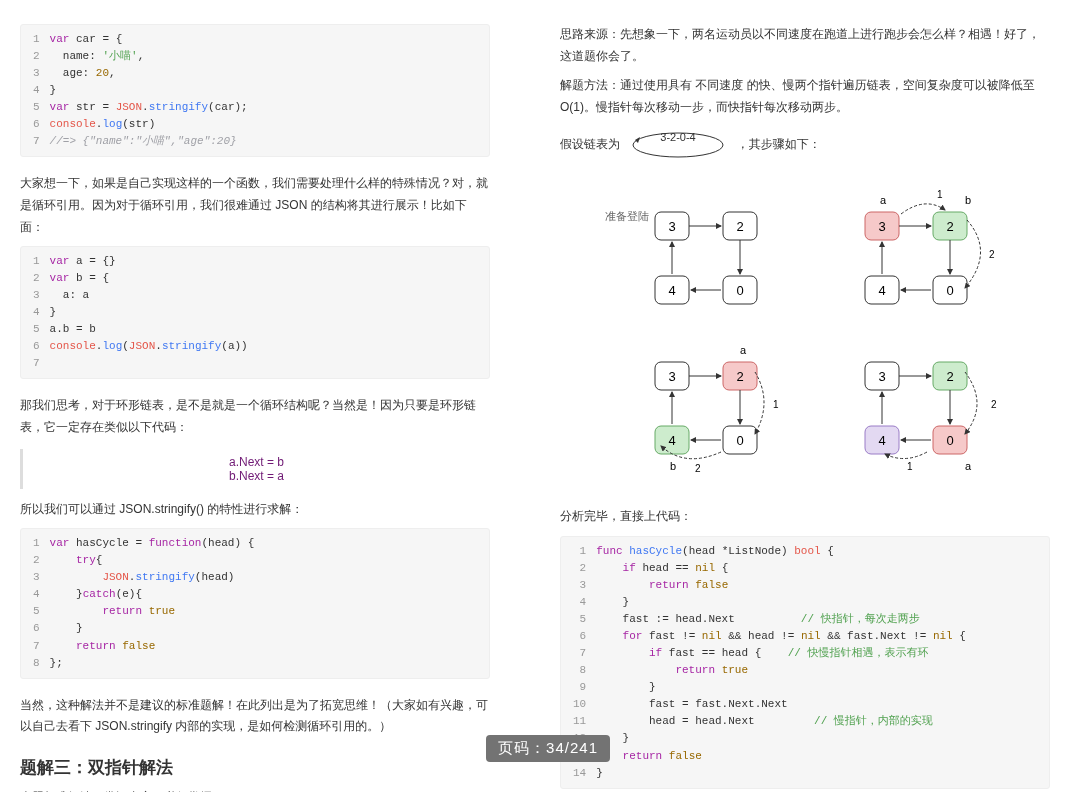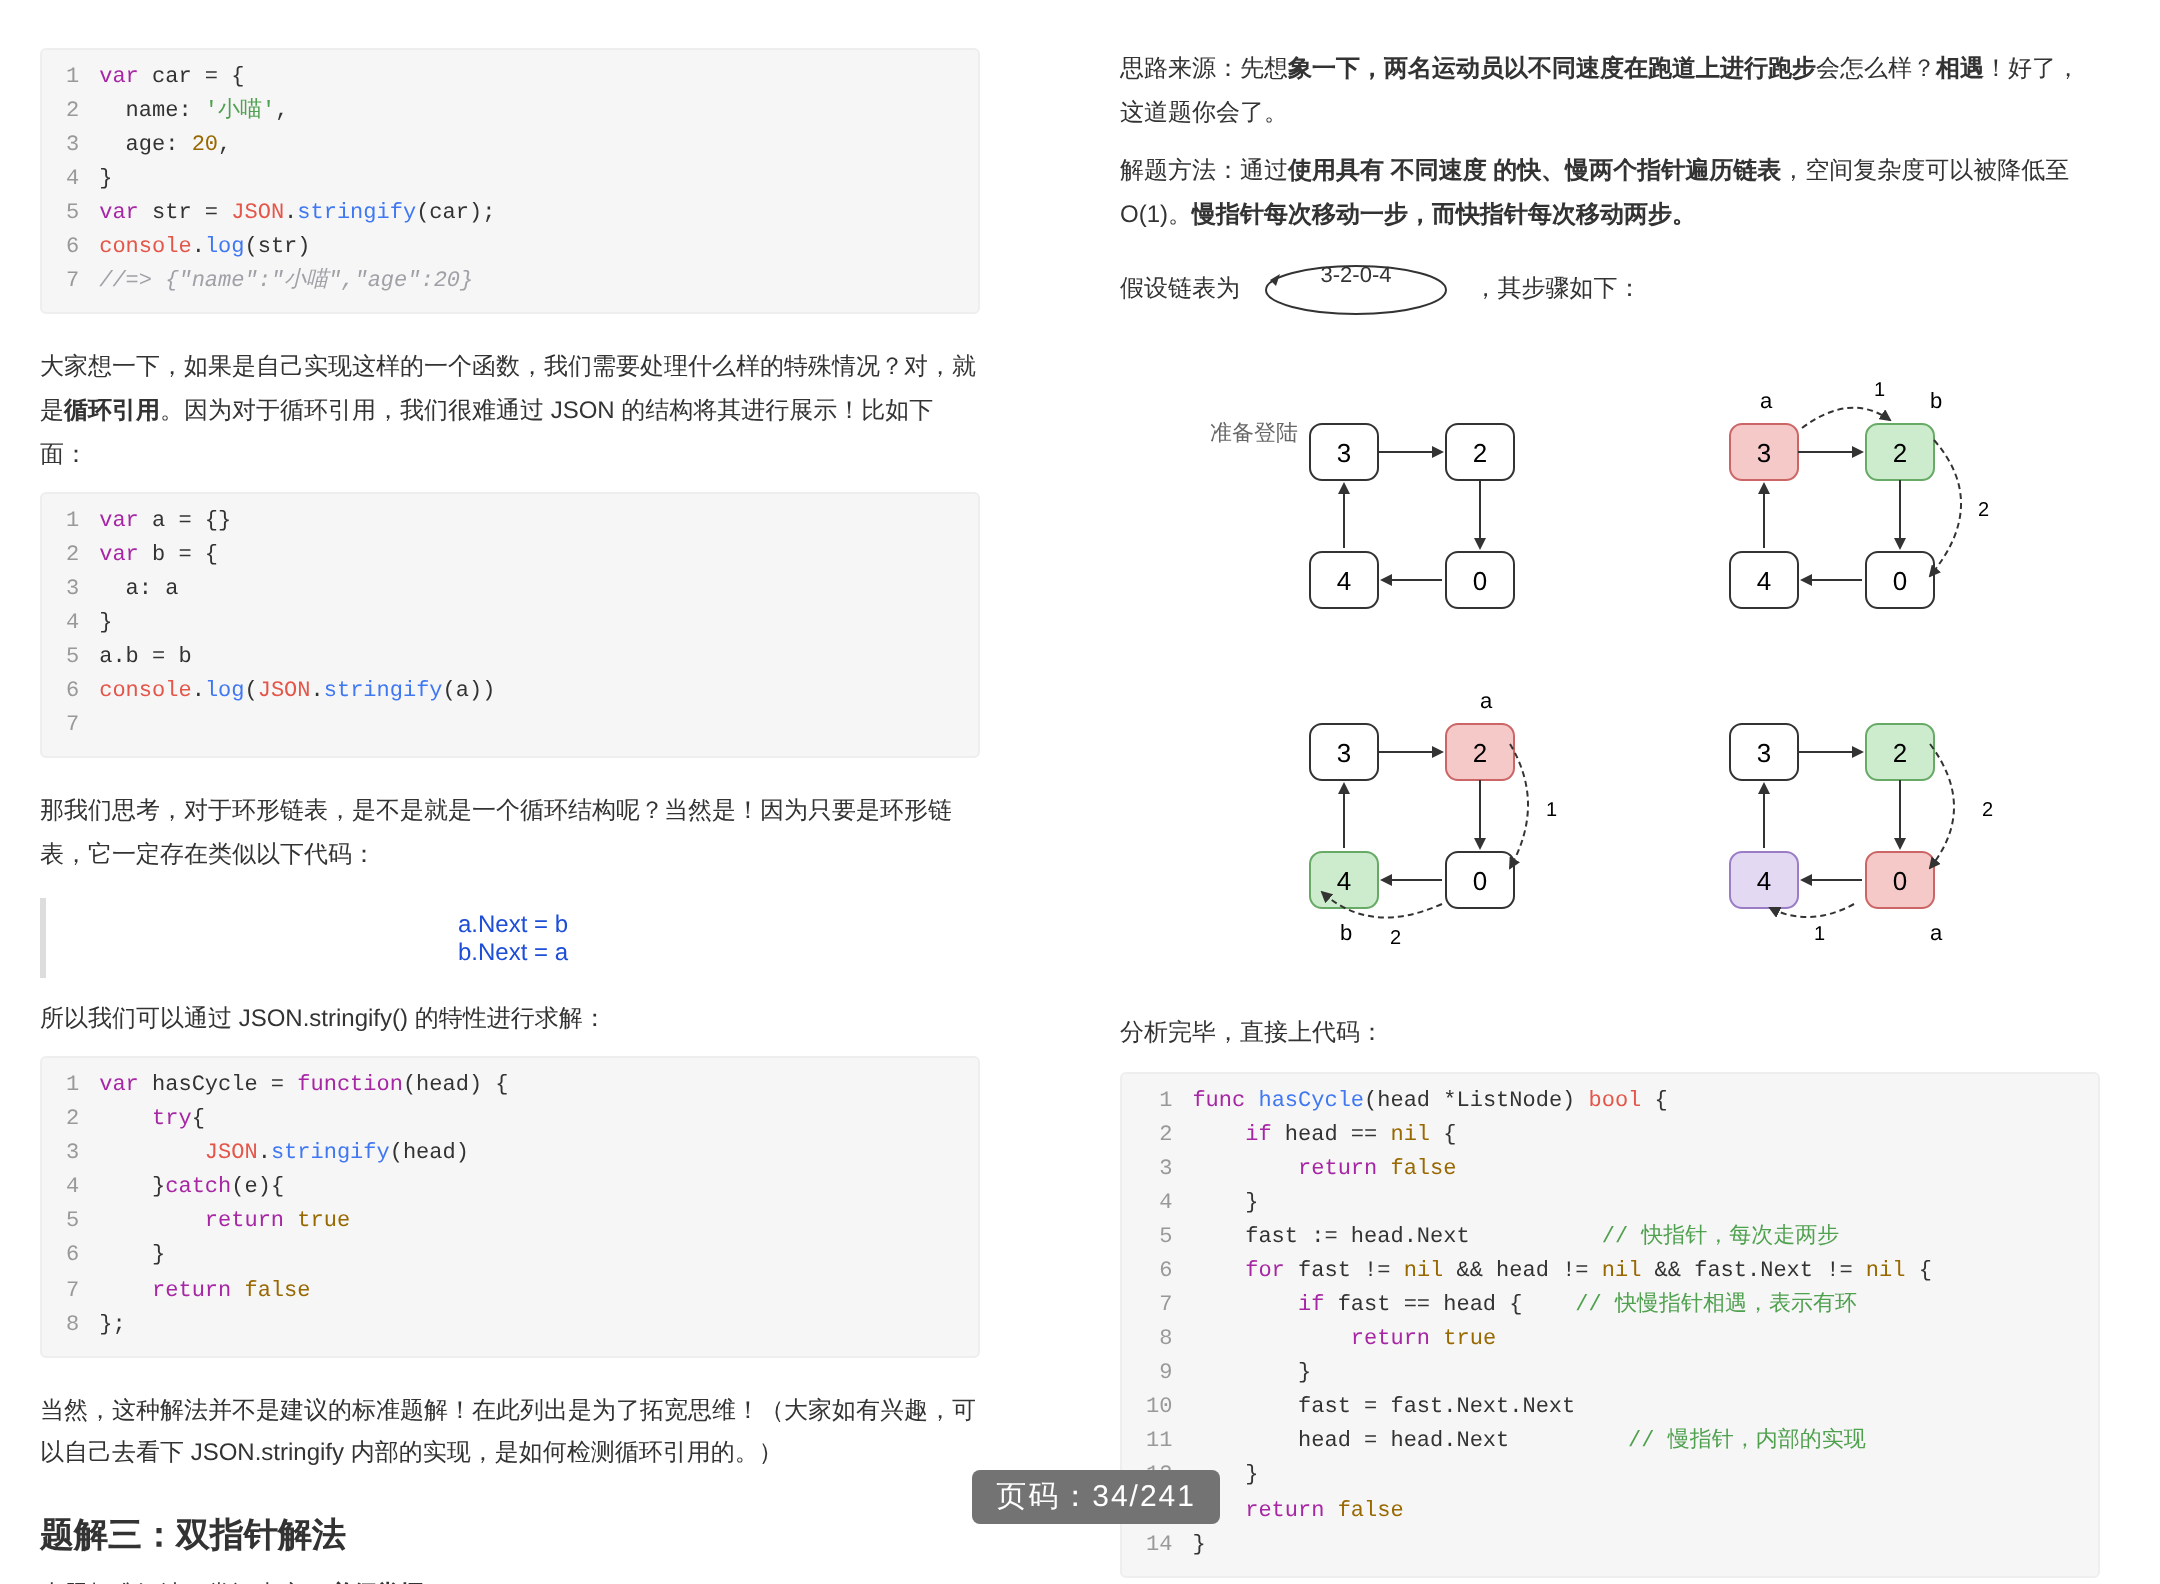--- a/index.html
+++ b/index.html
@@ -42,26 +42,26 @@
   .gutter {
     padding: 6px 10px 6px 12px;
     color: #999;
     text-align: right;
     user-select: none;
   }
   .codelines { padding: 6px 10px 6px 0; white-space: pre; }
 
   
   p { margin: 8px 0; line-height: 1.8; }
-  strong { font-weight: 700; margin-top: 20px; }
+  strong { font-weight: 400; margin-top: 20px; }
   .h3 { font-weight: 700; margin: 18px 0 8px 0; font-size: 17px; }
   .quote {
     border-left: 3px solid #ddd;
     padding: 6px 14px;
-    color: #1d4ed8;
+    color: #701a75;
     margin: 10px 0;
   }
   .quote div { text-align: center; }
 
   
   .kw  { color: #a626a4; }  
   .s   { color: #50a14f; }  
   .n   { color: #986801; }  
   .fn  { color: #4078f2; }  
   .id  { color: #e45649; }  

